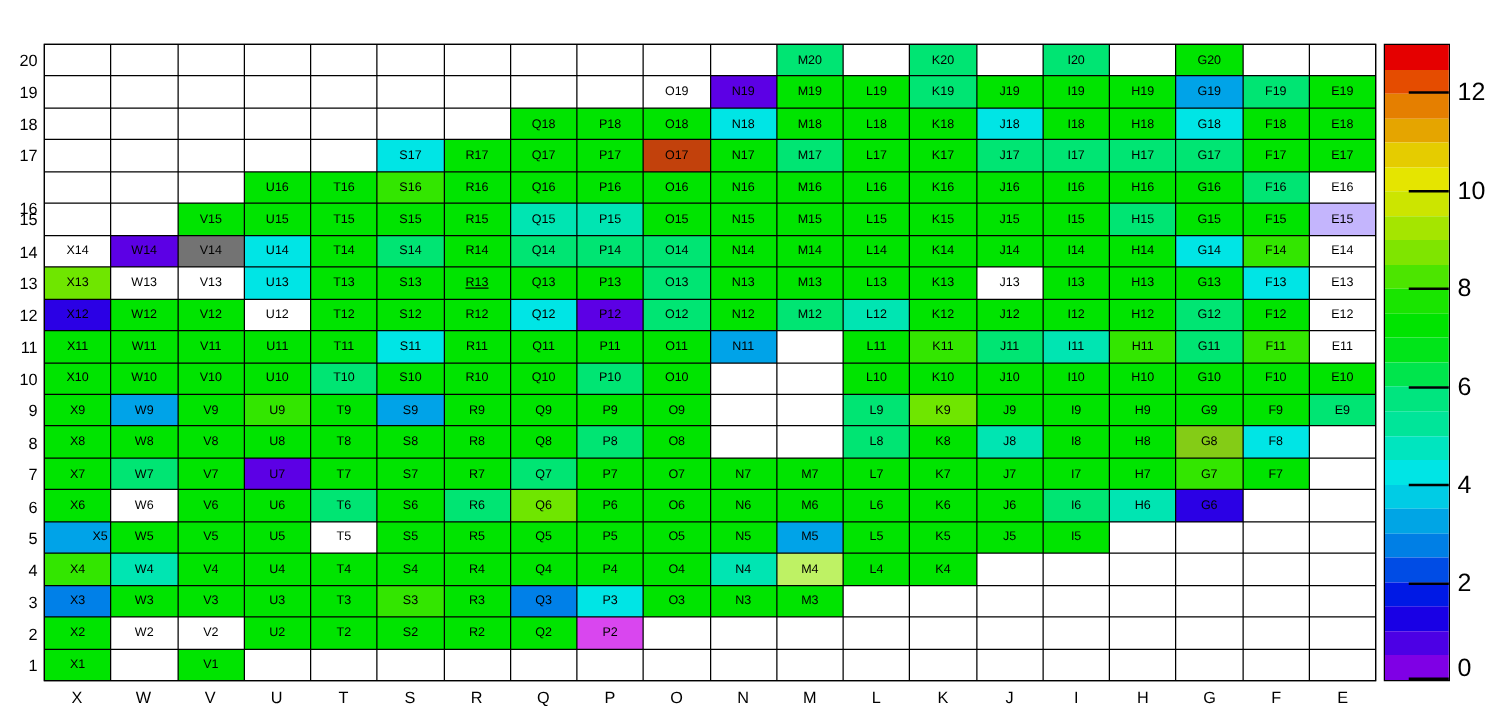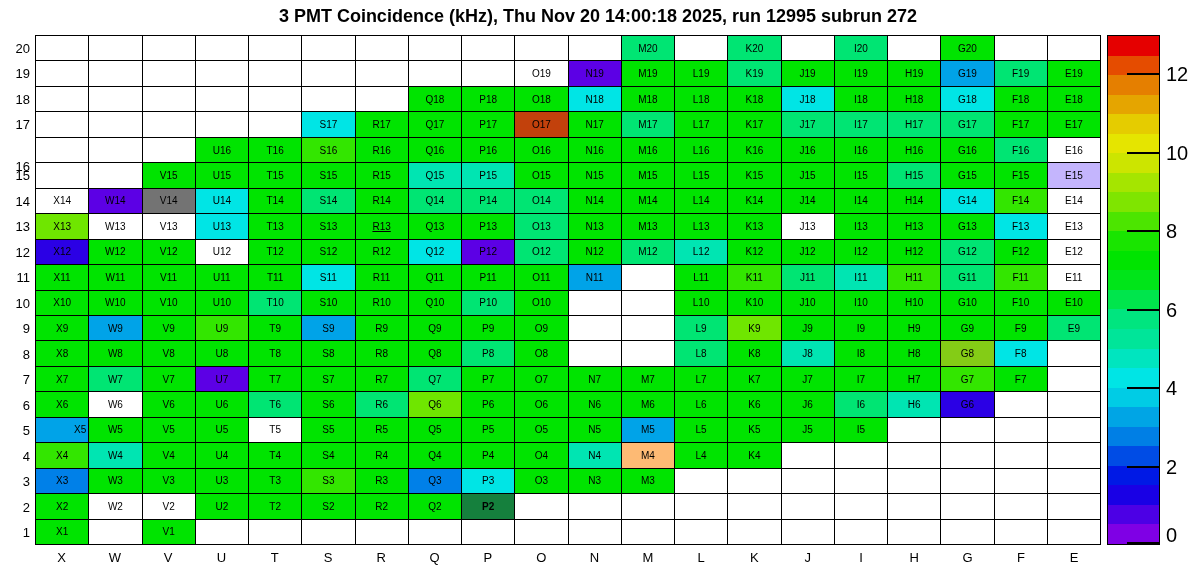--- a/index.html
+++ b/index.html
@@ -37,21 +37,20 @@
     position:absolute; height:2px; background:#000; left:1127px; width:32px;
   }
   .cb-ticklabel {
     position:absolute; left:1166px; font-size:20px; color:#000;
   }
 </style>
 </head>
 <body>
 
 <div class="canvas">
-  <div class="title">3 PMT Coincidence (kHz), Thu Nov 20 14:00:18 2025, run 12995 subrun 272</div>
   <div class="grid" id="grid">
       <div class="cell" style="background: rgb(255, 255, 255);"></div>
       <div class="cell" style="background: rgb(255, 255, 255);"></div>
       <div class="cell" style="background: rgb(255, 255, 255);"></div>
       <div class="cell" style="background: rgb(255, 255, 255);"></div>
       <div class="cell" style="background: rgb(255, 255, 255);"></div>
       <div class="cell" style="background: rgb(255, 255, 255);"></div>
       <div class="cell" style="background: rgb(255, 255, 255);"></div>
       <div class="cell" style="background: rgb(255, 255, 255);"></div>
       <div class="cell" style="background: rgb(255, 255, 255);"></div>
@@ -370,21 +369,21 @@
       <div class="cell" style="background: rgb(0, 229, 178);">W4</div>
       <div class="cell" style="background: rgb(0, 228, 0);">V4</div>
       <div class="cell" style="background: rgb(0, 228, 0);">U4</div>
       <div class="cell" style="background: rgb(0, 228, 0);">T4</div>
       <div class="cell" style="background: rgb(0, 228, 0);">S4</div>
       <div class="cell" style="background: rgb(0, 228, 0);">R4</div>
       <div class="cell" style="background: rgb(0, 228, 0);">Q4</div>
       <div class="cell" style="background: rgb(0, 228, 0);">P4</div>
       <div class="cell" style="background: rgb(0, 228, 0);">O4</div>
       <div class="cell" style="background: rgb(0, 229, 178);">N4</div>
-      <div class="cell" style="background: #fdba74;">M4</div>
+      <div class="cell" style="background: #bef264;">M4</div>
       <div class="cell" style="background: rgb(0, 228, 0);">L4</div>
       <div class="cell" style="background: rgb(0, 228, 0);">K4</div>
       <div class="cell" style="background: rgb(255, 255, 255);"></div>
       <div class="cell" style="background: rgb(255, 255, 255);"></div>
       <div class="cell" style="background: rgb(255, 255, 255);"></div>
       <div class="cell" style="background: rgb(255, 255, 255);"></div>
       <div class="cell" style="background: rgb(255, 255, 255);"></div>
       <div class="cell" style="background: rgb(255, 255, 255);"></div>
       <div class="cell" style="background: rgb(0, 128, 232);">X3</div>
       <div class="cell" style="background: rgb(0, 228, 0);">W3</div>
@@ -407,21 +406,21 @@
       <div class="cell" style="background: rgb(255, 255, 255);"></div>
       <div class="cell" style="background: rgb(255, 255, 255);"></div>
       <div class="cell" style="background: rgb(0, 228, 0);">X2</div>
       <div class="cell" style="background: rgb(255, 255, 255);">W2</div>
       <div class="cell" style="background: rgb(255, 255, 255);">V2</div>
       <div class="cell" style="background: rgb(0, 228, 0);">U2</div>
       <div class="cell" style="background: rgb(0, 228, 0);">T2</div>
       <div class="cell" style="background: rgb(0, 228, 0);">S2</div>
       <div class="cell" style="background: rgb(0, 228, 0);">R2</div>
       <div class="cell" style="background: rgb(0, 228, 0);">Q2</div>
-      <div class="cell" style="background: #15803d; font-weight: bold;">P2</div>
+      <div class="cell" style="background: #d946ef;">P2</div>
       <div class="cell" style="background: rgb(255, 255, 255);"></div>
       <div class="cell" style="background: rgb(255, 255, 255);"></div>
       <div class="cell" style="background: rgb(255, 255, 255);"></div>
       <div class="cell" style="background: rgb(255, 255, 255);"></div>
       <div class="cell" style="background: rgb(255, 255, 255);"></div>
       <div class="cell" style="background: rgb(255, 255, 255);"></div>
       <div class="cell" style="background: rgb(255, 255, 255);"></div>
       <div class="cell" style="background: rgb(255, 255, 255);"></div>
       <div class="cell" style="background: rgb(255, 255, 255);"></div>
       <div class="cell" style="background: rgb(255, 255, 255);"></div>

